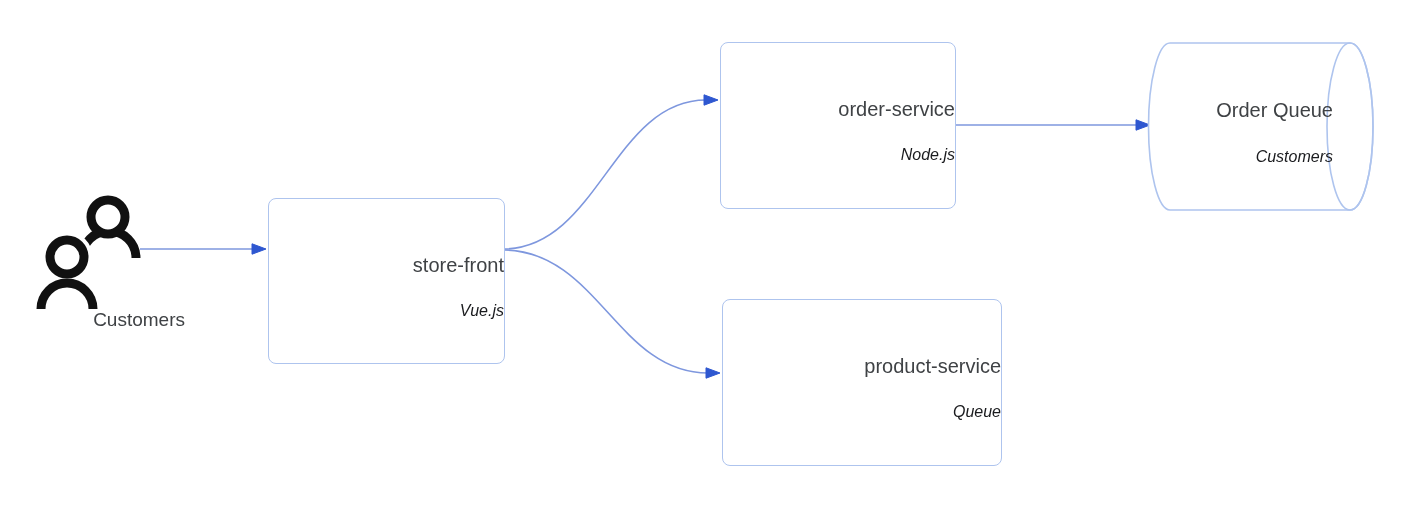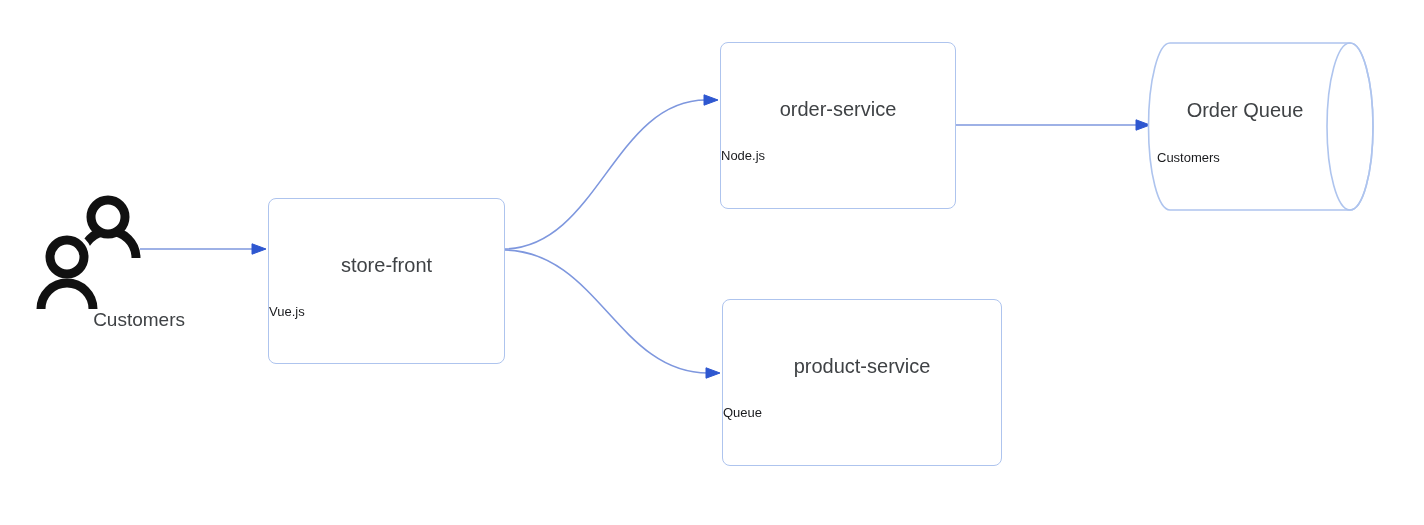--- a/index.html
+++ b/index.html
@@ -64,35 +64,36 @@
     border: 1.6px solid var(--node-border, #aec4ee);
     border-radius: 8px;
     box-sizing: border-box;
   }
   .node-label {
     position: absolute;
     left: 0;
     right: 0;
     top: 40%;
     transform: translateY(-50%);
-    text-align: center;
+    text-align: right;
     font-size: 20px;
     color: var(--node-title-text, #3f4245);
     white-space: nowrap;
   }
   .node-sublabel {
     position: absolute;
     left: 0;
     right: 0;
     top: 68%;
     transform: translateY(-50%);
-    text-align: left;
-    font-size: 13px;
+    text-align: right;
+    font-size: 16px;
     color: var(--node-subtitle-text, #1a1b1e);
     white-space: nowrap;
+    font-style: italic;
   }
   .queue-text {
     position: absolute;
     left: 1157px;
     top: 43px;
     width: 176px;
     height: 167px;
   }
   .actor-label {
     position: absolute;

